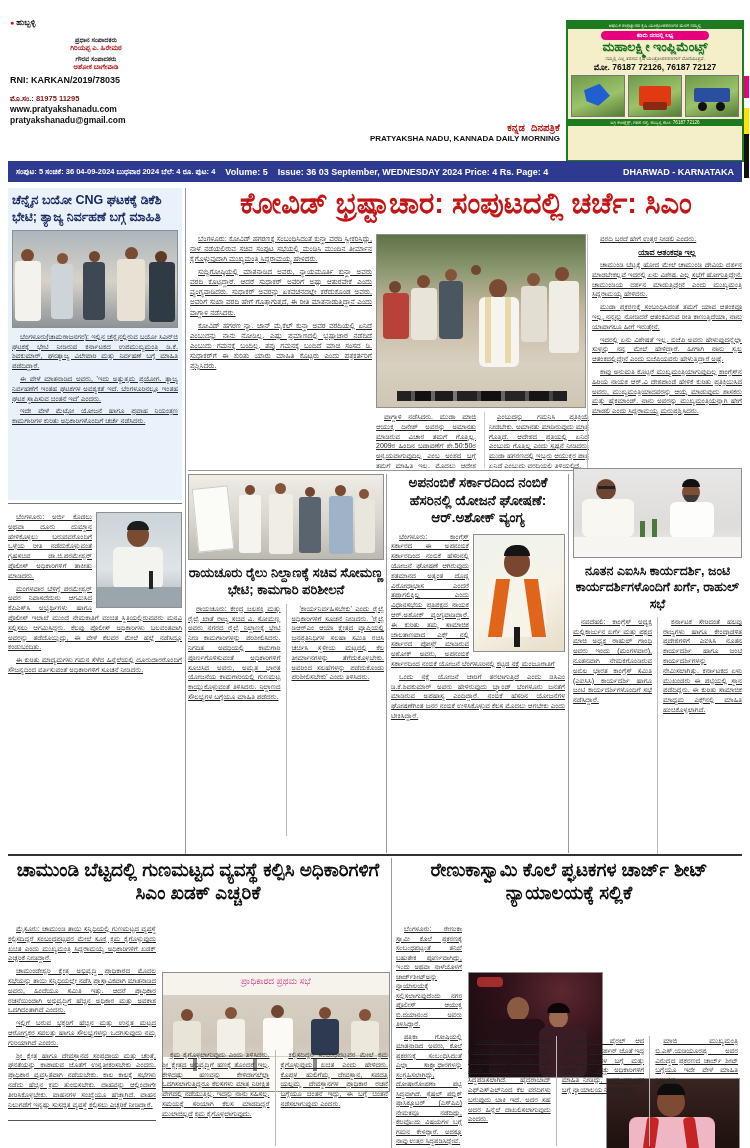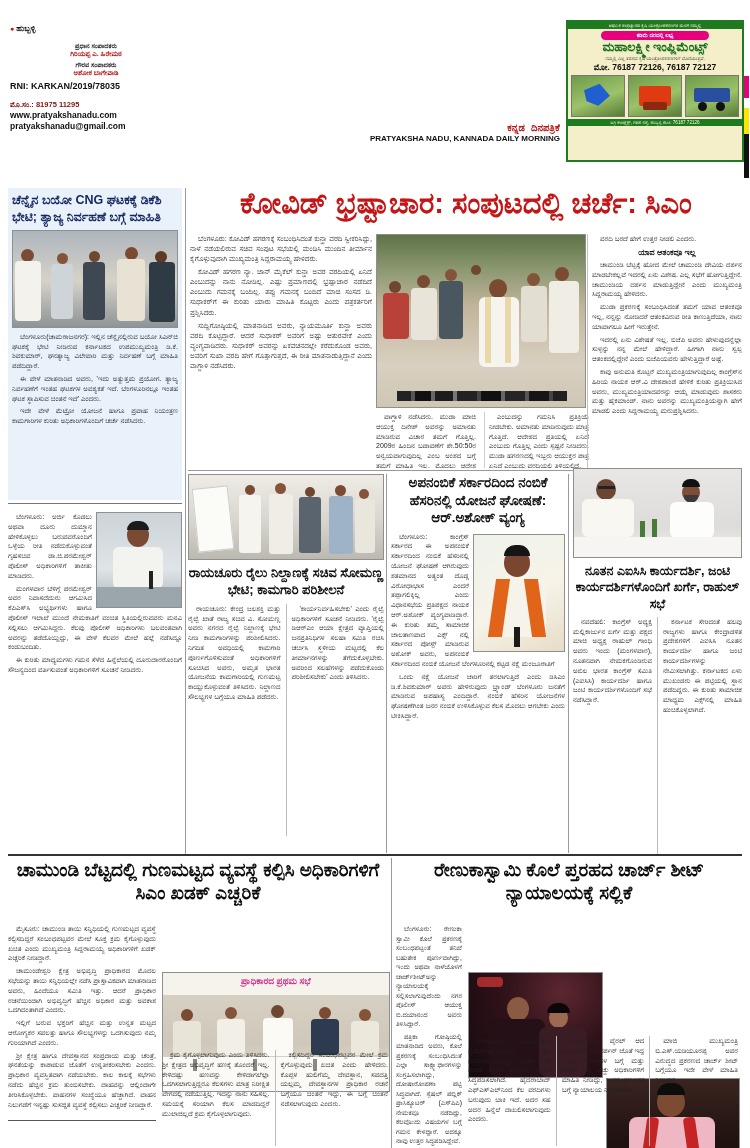--- a/index.html
+++ b/index.html
@@ -1,19 +1,19 @@
 <!DOCTYPE html>
 <html><head>
 <meta charset="utf-8">
 <style>
   html,body{margin:0;padding:0;background:#f2f2f2;}
   .page{position:relative;width:750px;height:1148px;background:#fff;margin:0 auto;
         font-family:"Liberation Sans", sans-serif;color:#1a1a1a;overflow:hidden;}
   .abs{position:absolute;}
-  .kn{font-size:7px;line-height:1.4;text-align:justify;color:#222;overflow:hidden;}
+  .kn{font-size:7px;line-height:1.4;text-align:justify;color:#222;overflow:hidden;text-decoration:underline;}
   .kn p{margin:0 0 3px 0;text-indent:8px;}
   .vline{position:absolute;width:1px;background:#9a9a9a;}
   .hline{position:absolute;height:1px;background:#555;}
   .ph{position:relative;overflow:hidden;border:1px solid #8f8f8f;}
   .shape{position:absolute;}
   
   .locality{font-size:8px;font-weight:bold;color:#111;}
   .locality::before{content:"● ";color:#cc1111;font-size:7px;}
   .edlabel{font-size:6.5px;color:#222;text-align:center;font-weight:bold;}
   .edname{font-size:7px;color:#b41717;text-align:center;font-weight:bold;margin-bottom:3px;}
@@ -48,28 +48,28 @@
   .main-head{font-size:29px;font-weight:bold;color:#c41616;text-align:center;line-height:1.05;}
   .h-navy{font-size:12.5px;font-weight:bold;color:#15265f;line-height:1.35;}
   .h-black-sm{font-size:12px;font-weight:bold;color:#0d0d0d;line-height:1.35;}
   .h-black-md{font-size:13px;font-weight:bold;color:#0d0d0d;line-height:1.3;text-align:center;}
   .h-black-lg{font-size:18.5px;font-weight:bold;color:#0d0d0d;line-height:1.25;text-align:center;}
   .subhead{font-size:8px;font-weight:bold;text-align:center;margin:2px 0;color:#111;}
   .twocol{display:flex;gap:5px;}
   .twocol > div{flex:1;}
   .colrule{border-left:1px solid #bbb;padding-left:5px;}
   .banner-txt{position:absolute;left:0;right:0;top:3px;text-align:center;font-size:9px;
-              font-weight:bold;color:#d0308a;}
+              font-weight:normal;color:#d0308a;}
 </style>
 </head>
 <body>
 
 <div class="page">
 
-  <div class="abs" style="left:10px;top:24px;width:172px;">
+  <div class="abs" style="left:10px;top:18px;width:172px;">
     <div class="locality">ಹುಬ್ಬಳ್ಳಿ</div>
     <div style="margin-top:8px;">
       <div class="edlabel">ಪ್ರಧಾನ ಸಂಪಾದಕರು</div>
       <div class="edname">ಗಿರಿಯಪ್ಪ ಎ. ಹಿರೇಮಠ</div>
       <div class="edlabel">ಗೌರವ ಸಂಪಾದಕರು</div>
       <div class="edname">ಅಶೋಕ ಬಾಗೇವಾಡಿ</div>
     </div>
     <div class="rni" style="margin-top:4px;">RNI: KARKAN/2019/78035</div>
     <div class="phline" style="margin-top:9px;">ಮೊ.ಸಂ.: 81975 11295</div>
     <div class="contact">www.pratyakshanadu.com</div>
@@ -104,20 +104,26 @@
     <div class="strip">ಅಗ್ರಿ ಕಾಂಪ್ಲೆಕ್ಸ್, ಗದಗ ರಸ್ತೆ, ಹುಬ್ಬಳ್ಳಿ  ಮೋ: 76187 72126</div>
   </div>
 
   <div class="abs" style="left:744px;top:76px;width:5px;height:112px;">
     <div style="height:22px;background:#e6007e;"></div>
     <div style="height:10px;background:#fff;"></div>
     <div style="height:26px;background:#ffe400;"></div>
     <div style="height:44px;background:#111;"></div>
   </div>
 
+  <div class="abs infobar" style="left:8px;top:161px;width:718px;height:21px;">
+    <span class="kn-meta">ಸಂಪುಟ: 5   ಸಂಚಿಕೆ: 36     04-09-2024 ಬುಧವಾರ 2024   ಬೆಲೆ: 4 ರೂ.   ಪುಟ: 4</span>
+    <span class="en-meta">Volume: 5</span>
+    <span class="en-meta">Issue: 36  03 September, WEDNESDAY 2024   Price: 4 Rs. Page: 4</span>
+    <span class="region">DHARWAD - KARNATAKA</span>
+  </div>
 
   <div class="abs" style="left:8px;top:188px;width:174px;height:312px;background:#e9f1fa;padding:4px;box-sizing:border-box;">
     <div class="h-navy">ಚೆನ್ನೈನ ಬಯೋ CNG ಘಟಕಕ್ಕೆ ಡಿಕೆಶಿ ಭೇಟಿ; ತ್ಯಾಜ್ಯ ನಿರ್ವಹಣೆ ಬಗ್ಗೆ ಮಾಹಿತಿ</div>
     <div class="ph" style="width:164px;height:96px;margin:4px 0;background:linear-gradient(180deg,#aeb6bd 0%,#d6d2c8 52%,#8e9497 100%);">
       <div class="shape" style="left:8px;top:18px;width:13px;height:13px;border-radius:50%;background:#7a4a32;"></div>
       <div class="shape" style="left:2px;top:30px;width:26px;height:60px;background:#f4f2ec;border-radius:4px;"></div>
       <div class="shape" style="left:44px;top:22px;width:11px;height:11px;border-radius:50%;background:#83543a;"></div>
       <div class="shape" style="left:38px;top:33px;width:22px;height:55px;background:#cfd4d8;border-radius:4px;"></div>
       <div class="shape" style="left:76px;top:20px;width:11px;height:11px;border-radius:50%;background:#6f4630;"></div>
       <div class="shape" style="left:70px;top:31px;width:22px;height:58px;background:#3d4852;border-radius:4px;"></div>
@@ -149,22 +155,22 @@
       <p>ಈ ಕುರಿತು ಮಾಧ್ಯಮಗಳು ಗಮನ ಸೆಳೆದ ಹಿನ್ನೆಲೆಯಲ್ಲಿ ದೂರುದಾರರೊಂದಿಗೆ ಸೌಜನ್ಯದಿಂದ ವರ್ತಿಸುವಂತೆ ಅಧಿಕಾರಿಗಳಿಗೆ ಸೂಚನೆ ನೀಡಿದರು.</p>
     </div>
   </div>
 
   <div class="vline" style="left:185px;top:188px;height:666px;"></div>
 
   <div class="abs main-head" style="left:190px;top:188px;width:552px;">ಕೋವಿಡ್ ಭ್ರಷ್ಟಾಚಾರ: ಸಂಪುಟದಲ್ಲಿ ಚರ್ಚೆ: ಸಿಎಂ</div>
 
   <div class="abs kn" style="left:190px;top:234px;width:182px;height:234px;font-size:7.2px;">
     <p>ಬೆಂಗಳೂರು: ಕೋವಿಡ್ ಹಗರಣಕ್ಕೆ ಸಂಬಂಧಿಸಿದಂತೆ ಕುನ್ಹಾ ವರದಿ ಸ್ವೀಕರಿಸಿದ್ದು, ನಾಳೆ ನಡೆಯಲಿರುವ ಸಚಿವ ಸಂಪುಟ ಸಭೆಯಲ್ಲಿ ಮಂಡಿಸಿ ಮುಂದಿನ ತೀರ್ಮಾನ ಕೈಗೊಳ್ಳುವುದಾಗಿ ಮುಖ್ಯಮಂತ್ರಿ ಸಿದ್ದರಾಮಯ್ಯ ಹೇಳಿದರು.</p>
+    <p>ಸುದ್ದಿಗೋಷ್ಠಿಯಲ್ಲಿ ಮಾತನಾಡಿದ ಅವರು, ನ್ಯಾಯಮೂರ್ತಿ ಕುನ್ಹಾ ಅವರು ವರದಿ ಕೊಟ್ಟಿದ್ದಾರೆ. ಆದರೆ ಸುಧಾಕರ್ ಅವರಿಗೆ ಅಷ್ಟು ಆತುರವೇಕೆ ಎಂದು ವ್ಯಂಗ್ಯವಾಡಿದರು. ಸುಧಾಕರ್ ಅವರನ್ನು ಏಕವಚನದಲ್ಲೇ ಕರೆದುಕೊಂಡ ಅವರು, ಅವರಿಗೆ ಸುಖಾ ವರದಿ ಹೇಗೆ ಗೊತ್ತಾಗುತ್ತದೆ, ಈ ರೀತಿ ಮಾತನಾಡುತ್ತಿದ್ದಾನೆ ಎಂದು ವಾಗ್ದಾಳಿ ನಡೆಸಿದರು.</p>
     <p>ಕೋವಿಡ್ ಹಗರಣ ನ್ಯಾ. ಜಾನ್ ಮೈಕೆಲ್ ಕುನ್ಹಾ ಅವರ ವರದಿಯಲ್ಲಿ ಏನಿದೆ ಎಂಬುದನ್ನು ನಾನು ನೋಡಿಲ್ಲ. ಎಷ್ಟು ಪ್ರಮಾಣದಲ್ಲಿ ಭ್ರಷ್ಟಾಚಾರ ನಡೆದಿದೆ ಎಂಬುದು ಗಮನಕ್ಕೆ ಬಂದಿಲ್ಲ. ತಪ್ಪು ಗಮನಕ್ಕೆ ಬಂದಿದೆ ಮಾಜಿ ಸಂಸದ ಡಿ. ಸುಧಾಕರ್‌ಗೆ ಈ ಕುರಿತು ಯಾರು ಮಾಹಿತಿ ಕೊಟ್ಟರು ಎಂದು ಪತ್ರಕರ್ತರಿಗೆ ಪ್ರಶ್ನಿಸಿದರು.</p>
-    <p>ಸುದ್ದಿಗೋಷ್ಠಿಯಲ್ಲಿ ಮಾತನಾಡಿದ ಅವರು, ನ್ಯಾಯಮೂರ್ತಿ ಕುನ್ಹಾ ಅವರು ವರದಿ ಕೊಟ್ಟಿದ್ದಾರೆ. ಆದರೆ ಸುಧಾಕರ್ ಅವರಿಗೆ ಅಷ್ಟು ಆತುರವೇಕೆ ಎಂದು ವ್ಯಂಗ್ಯವಾಡಿದರು. ಸುಧಾಕರ್ ಅವರನ್ನು ಏಕವಚನದಲ್ಲೇ ಕರೆದುಕೊಂಡ ಅವರು, ಅವರಿಗೆ ಸುಖಾ ವರದಿ ಹೇಗೆ ಗೊತ್ತಾಗುತ್ತದೆ, ಈ ರೀತಿ ಮಾತನಾಡುತ್ತಿದ್ದಾನೆ ಎಂದು ವಾಗ್ದಾಳಿ ನಡೆಸಿದರು.</p>
   </div>
 
   <div class="abs ph" style="left:376px;top:234px;width:208px;height:172px;background:linear-gradient(180deg,#5f7246 0%,#8b9871 20%,#c3b59c 42%,#d8d0c0 75%,#cfc6b4 100%);">
     <div class="shape" style="left:12px;top:46px;width:12px;height:12px;border-radius:50%;background:#6f4630;"></div>
     <div class="shape" style="left:6px;top:58px;width:26px;height:46px;background:#b8413a;border-radius:4px;"></div>
     <div class="shape" style="left:40px;top:40px;width:13px;height:13px;border-radius:50%;background:#7a4a32;"></div>
     <div class="shape" style="left:34px;top:53px;width:26px;height:52px;background:#e8e4da;border-radius:4px;"></div>
     <div class="shape" style="left:68px;top:34px;width:12px;height:12px;border-radius:50%;background:#83543a;"></div>
     <div class="shape" style="left:62px;top:46px;width:24px;height:58px;background:#4a5660;border-radius:4px;"></div>
     <div class="shape" style="left:94px;top:30px;width:10px;height:10px;border-radius:50%;background:#6f4630;"></div>
@@ -303,21 +309,21 @@
         </div>
       <div class="kn colrule">
           <p>ಕಲ್ಪಿಸದಿದ್ದರೆ ಸಂಬಂಧಪಟ್ಟವರ ಮೇಲೆ ಕ್ರಮ ಕೈಗೊಳ್ಳುವುದು ಖಚಿತ ಎಂದು ಹೇಳಿದರು. ಕೊಪ್ಪಳ ಹುಲಿಗೆಮ್ಮ ದೇವಸ್ಥಾನ, ಸವದತ್ತಿ ಯಲ್ಲಮ್ಮ ದೇವಸ್ಥಾನಗಳ ಪ್ರಾಧಿಕಾರ ರಚನೆ ಬಗ್ಗೆಯೂ ಚಿಂತನೆ ಇದ್ದು, ಈ ಬಗ್ಗೆ ಚಿಂತನೆ ನಡೆಸಲಾಗುವುದು ಎಂದರು.</p>
         </div>
     </div>
   </div>
 
   <div class="vline" style="left:391px;top:858px;height:290px;"></div>
 
   <div class="abs" style="left:396px;top:858px;width:346px;height:290px;">
-    <div class="h-black-lg">ರೇಣುಕಾಸ್ವಾಮಿ ಕೊಲೆ ಪ್ತರಹದ ಚಾರ್ಜ್ ಶೀಟ್ ನ್ಯಾಯಾಲಯಕ್ಕೆ ಸಲ್ಲಿಕೆ</div>
+    <div class="h-black-lg">ರೇಣುಕಾಸ್ವಾಮಿ ಕೊಲೆ ಪ್ಘಟಕಗಳ ಚಾರ್ಜ್ ಶೀಟ್ ನ್ಯಾಯಾಲಯಕ್ಕೆ ಸಲ್ಲಿಕೆ</div>
     <div class="abs kn" style="left:0;top:66px;width:66px;height:222px;font-size:6.8px;">
       <p>ಬೆಂಗಳೂರು: ರೇಣುಕಾ ಸ್ವಾಮಿ ಕೊಲೆ ಪ್ರಕರಣಕ್ಕೆ ಸಂಬಂಧಪಟ್ಟಂತೆ ತನಿಖೆ ಬಹುತೇಕ ಪೂರ್ಣವಾಗಿದ್ದು, ಇಂದು ಅಥವಾ ನಾಳೆಯೊಳಗೆ ಚಾರ್ಜ್‌ಶೀಟ್‌ಅನ್ನು ನ್ಯಾಯಾಲಯಕ್ಕೆ ಸಲ್ಲಿಸಲಾಗುವುದೆಂದು ನಗರ ಪೊಲೀಸ್ ಆಯುಕ್ತ ಬಿ.ದಯಾನಂದ ಅವರು ತಿಳಿಸಿದ್ದಾರೆ.</p>
       <p>ಪತ್ರಿಕಾ ಗೋಷ್ಠಿಯಲ್ಲಿ ಮಾತನಾಡಿದ ಅವರು, ಕೊಲೆ ಪ್ರಕರಣಕ್ಕೆ ಸಂಬಂಧಿಸಿದಂತೆ ಎಲ್ಲಾ ಸಾಕ್ಷ್ಯಾಧಾರಗಳನ್ನು ಸಂಗ್ರಹಿಸಲಾಗಿದ್ದು, ದೋಷಾರೋಪಣಾ ಪಟ್ಟಿ ಸಿದ್ಧವಾಗಿದೆ. ಸ್ಪೆಷಲ್ ಪಬ್ಲಿಕ್ ಪ್ರಾಸಿಕ್ಯೂಟರ್ (ಎಸ್‌ಪಿಪಿ) ನೇಮಕವೂ ನಡೆದಿದ್ದು, ಕೆಲವೊಂದು ವಿಷಯಗಳ ಬಗ್ಗೆ ಗಮನ ಕೇಳಿದ್ದಾರೆ. ಅದಕ್ಕೂ ನಾವು ಉತ್ತರ ಸಿದ್ಧಪಡಿಸಿದ್ದೇವೆ.</p>
     </div>
     <div class="abs ph" style="left:72px;top:68px;width:133px;height:104px;background:radial-gradient(circle at 70% 18%,#5c2730 0%,#301219 45%,#140a0e 100%);">
       <div class="shape" style="left:8px;top:4px;width:26px;height:10px;background:#c23333;border-radius:4px;opacity:.8;"></div>
       <div class="shape" style="left:38px;top:24px;width:22px;height:24px;border-radius:50%;background:#8a5a42;"></div>
       <div class="shape" style="left:20px;top:46px;width:56px;height:58px;background:#241016;border-radius:8px;"></div>
       <div class="shape" style="left:80px;top:34px;width:19px;height:21px;border-radius:50%;background:#9c6a50;"></div>
       <div class="shape" style="left:78px;top:30px;width:23px;height:10px;border-radius:10px 10px 0 0;background:#0d0608;"></div>

